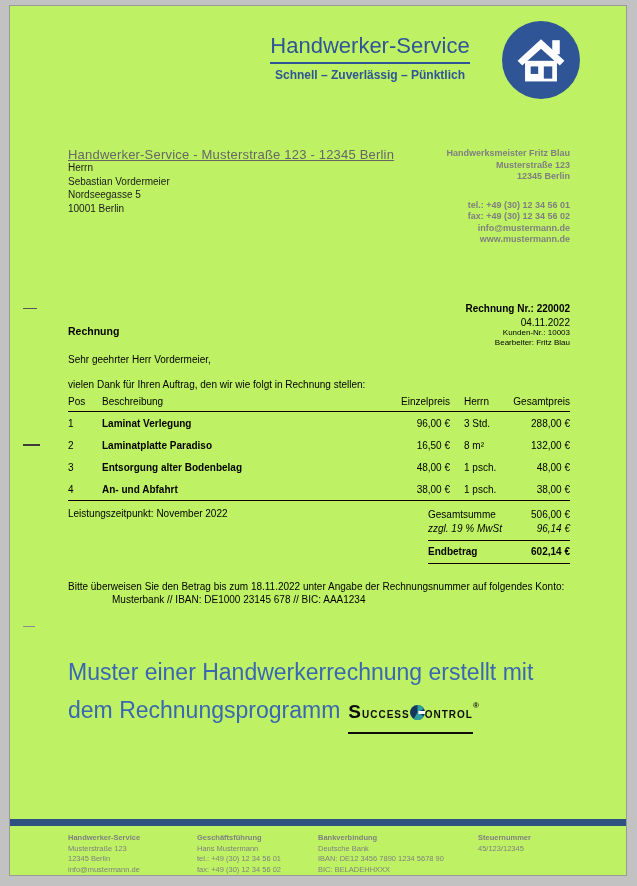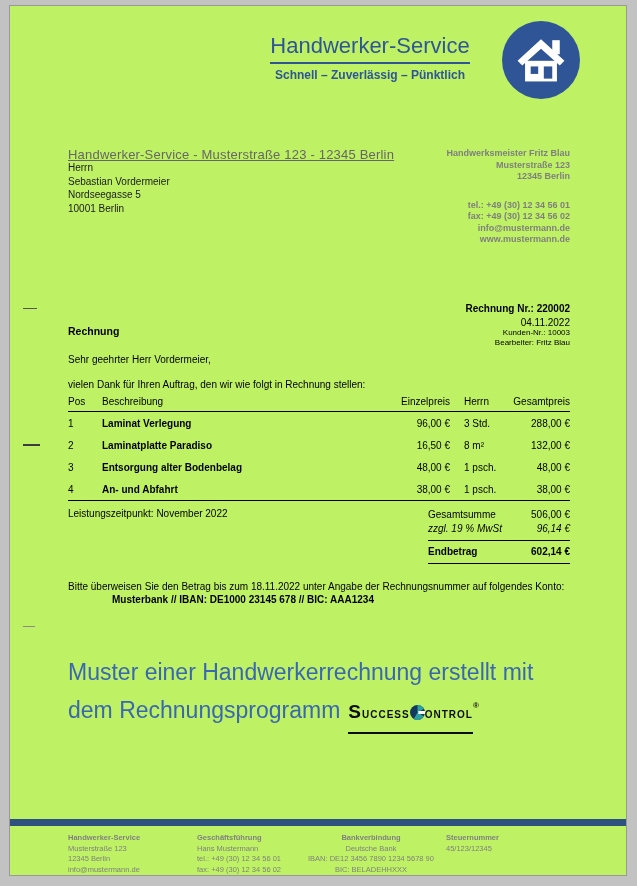--- a/index.html
+++ b/index.html
@@ -50,21 +50,21 @@
   .period { font-size:10px; }
   .sum-box { width:142px; font-size:10px; }
   .sum-row { display:flex; justify-content:space-between; line-height:14px;gap:20px; }
   .sum-row.vat { font-style:italic; }
   .sum-rule { border-top:1.5px solid #000; margin:4px 0 4px 0; }
   .sum-row.final { font-weight:bold; }
 
   
   .note1 { position:absolute; top:552px; left:58px; width:515px; font-size:10px; }
   .note2 { position:absolute; top:575px; left:58px; width:525px; font-size:10px; line-height:12.5px; }
-  .note2 .bankline { font-weight:bold;padding-left:44px; }
+  .note2 .bankline { font-weight:normal;padding-left:44px; }
 
   
   .promo { position:absolute; top:650px; left:58px; width:505px;
            font-size:23px; line-height:33px; color:#3A67B1; }
   .sc-logo { font-weight:bold; color:#0d0d0d; border-bottom:2px solid #0d0d0d;
              letter-spacing:1px; white-space:nowrap; padding-bottom:9px; margin-left:8px; }
   .sc-word { display:inline-block; font-variant:small-caps; font-size:14px; line-height:18px; }
   .sc-word.first::first-letter { font-size:19px; }
   .sc-icon svg { width:15px; height:15px; vertical-align:-2px; }
   .sc-reg { font-size:8px; color:#0d0d0d; vertical-align:10px; font-weight:bold; }
@@ -72,21 +72,21 @@
   
   .fold { position:absolute; left:13px; background:#555; }
   .fold.f1 { top:302px; width:14px; height:1px; }
   .fold.f2 { top:438px; width:17px; height:2px; background:#3d3d3d; }
   .fold.f3 { top:620px; width:12px; height:1px; background:#8a8a8a; }
 
   
   .footer-bar { position:absolute; left:0; top:813px; width:100%; height:7px; background:#2F5180; }
   .footer-col { position:absolute; top:827px; font-size:7.5px; line-height:10.5px; color:#808080; }
   .footer-col .f-title { font-weight:bold; }
-  .fc1 { left:58px; } .fc2 { left:187px; } .fc3 { left:298px;text-align:center; } .fc4 { left:436px; }
+  .fc1 { left:58px; } .fc2 { left:187px; } .fc3 { left:308px; } .fc4 { left:468px; }
 </style>
 </head>
 <body>
 
 <div class="page">
 
   <div class="brand">
     <div class="brand-title">Handwerker-Service</div>
     <div class="brand-tagline">Schnell – Zuverlässig – Pünktlich</div>
   </div>

